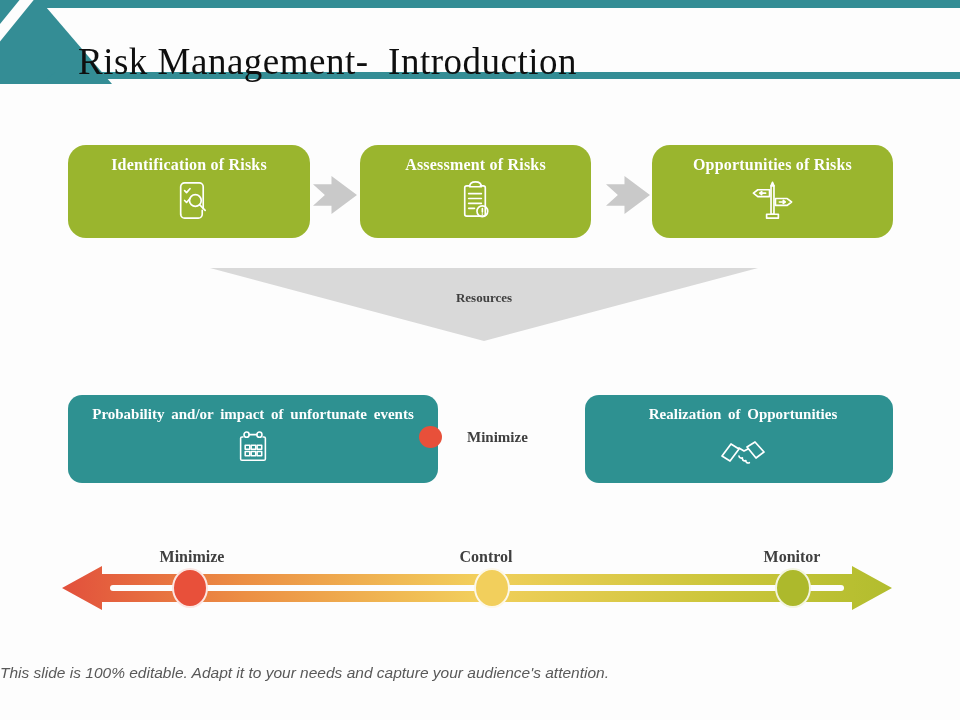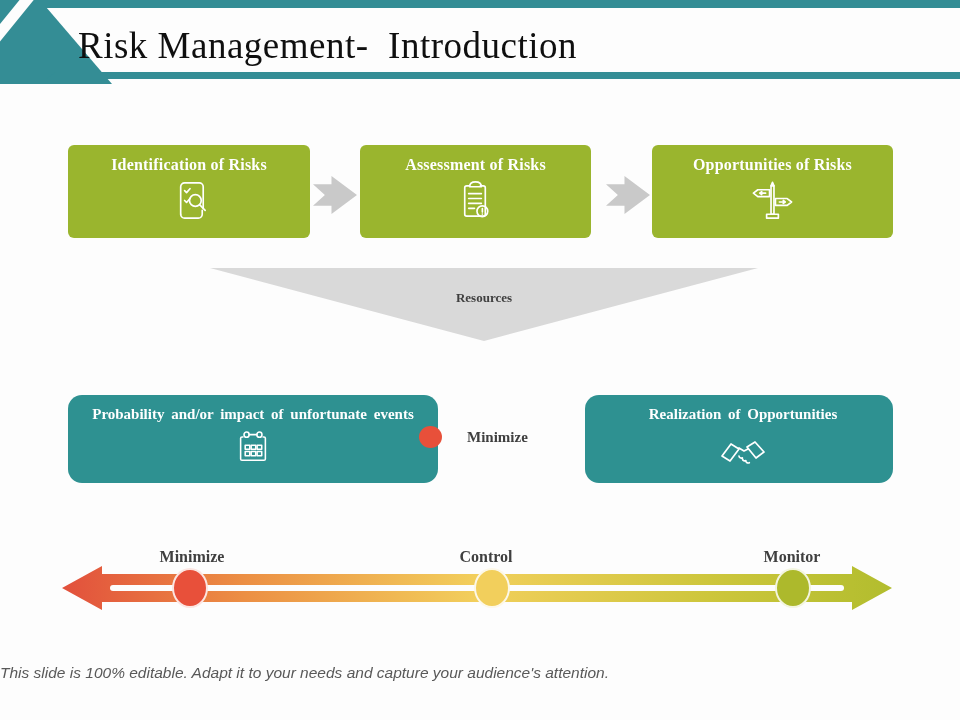--- a/index.html
+++ b/index.html
@@ -7,27 +7,27 @@
     position:relative;width:960px;height:720px;margin:0 auto;
     background:#fdfdfd;overflow:hidden;
     font-family:"Liberation Serif", serif;
   }
   
   .top-bar{position:absolute;left:0;top:0;width:960px;height:8px;background:var(--c-teal,#348d95);z-index:2;}
   .corner-tri{position:absolute;left:0;top:0;width:112px;height:84px;background:var(--c-teal,#348d95);
     clip-path:polygon(0 0,40px 0,112px 100%,0 100%);z-index:2;}
   .diag-cut{position:absolute;left:26px;top:-8px;width:11px;height:120px;background:#fdfdfd;
     transform:rotate(39deg);transform-origin:top left;z-index:3;}
-  .page-title{position:absolute;left:78px;top:24px;font-size:37px;color:#0f0f0f;
+  .page-title{position:absolute;left:78px;top:40px;font-size:37px;color:#0f0f0f;
     white-space:pre;letter-spacing:.5px;z-index:4;}
   .title-underline{position:absolute;left:46px;top:72px;width:914px;height:7px;background:var(--c-teal,#348d95);
     clip-path:polygon(10px 0,100% 0,100% 100%,0 100%);z-index:2;}
 
   
-  .gbox{position:absolute;top:145px;height:93px;background:var(--c-green,#9ab52e);border-radius:6px;
+  .gbox{position:absolute;top:145px;height:93px;background:var(--c-green,#9ab52e);border-radius:18px;
     color:#fff;text-align:center;box-sizing:border-box;padding-top:11px;}
   .gbox .lbl{font-weight:bold;font-size:16px;letter-spacing:.2px;}
   .gbox .ic{margin-top:3px;}
   .gbox1{left:68px;width:242px;}
   .gbox2{left:360px;width:231px;}
   .gbox3{left:652px;width:241px;}
   .flow-arrow{position:absolute;top:176px;width:44px;height:38px;background:var(--c-arrow-gray,#c9c9c9);
     clip-path:polygon(0 22%,42% 22%,42% 0,100% 50%,42% 100%,42% 78%,0 78%,27% 50%);}
   .fa1{left:313px;} .fa2{left:606px;}
 

